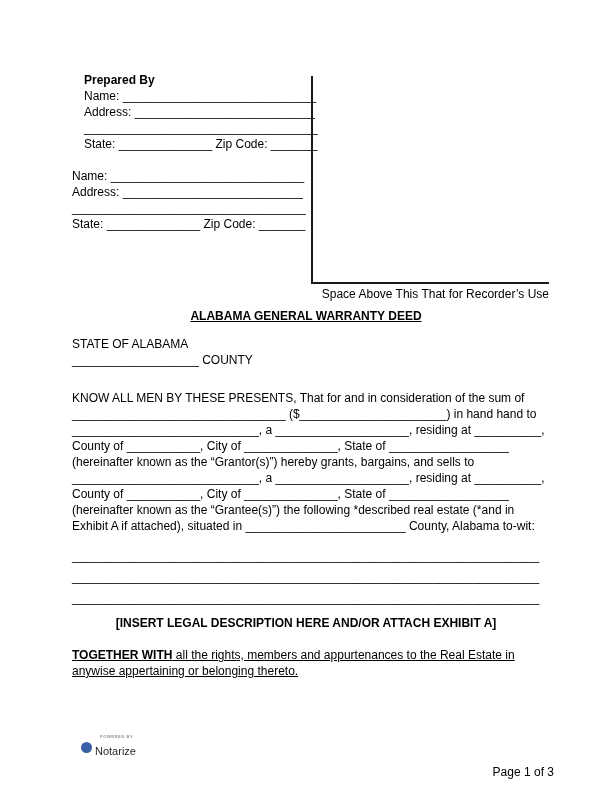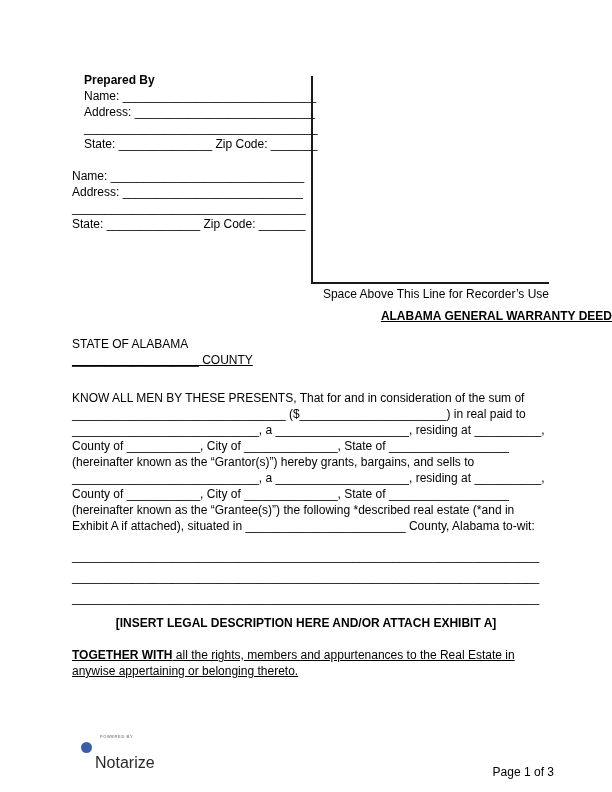--- a/index.html
+++ b/index.html
@@ -33,21 +33,21 @@
   .recorder-note {
     position: absolute;
     left: 311px; top: 286px;
     width: 238px;
     text-align: right;
     white-space: pre;
   }
   .deed-title {
     position: absolute;
     left: 0; top: 308px; width: 612px;
-    text-align: right;
+    text-align: center;
     font-weight: bold;
     text-decoration: underline;
     white-space: pre;
   }
   .body-par { position: absolute; left: 72px; top: 390px; }
   .desc-lines { position: absolute; left: 72px; top: 546px; text-align: right; }
   .desc-lines .line { line-height: 21px; }
   .insert-note {
     position: absolute;
     left: 0; top: 615px; width: 612px;
@@ -73,22 +73,22 @@
     left: 19px; top: 2px;
     font-size: 4px;
     line-height: 4px;
     letter-spacing: 0.6px;
     font-weight: bold;
     color: #8f8f8f;
     white-space: pre;
   }
   .logo .brand {
     position: absolute;
-    left: 14px; top: 24px;
-    font-size: 16px;
+    left: 14px; top: 12px;
+    font-size: 11px;
     line-height: 12px;
     color: #2a2a2a;
     white-space: pre;
   }
   .page-indicator {
     position: absolute;
     right: 58px; top: 764px;
     white-space: pre;
   }
 </style>
@@ -111,30 +111,30 @@
     <div class="rows">
       <div class="line">Name: _____________________________</div>
       <div class="line">Address: ___________________________</div>
       <div class="line">___________________________________</div>
       <div class="line">State: ______________ Zip Code: _______</div>
     </div>
   </div>
 
   <div class="vrule"></div>
   <div class="hrule"></div>
-  <div class="recorder-note">Space Above This Line for Recorder’s Use</div>
+  <div class="recorder-note">Space Above This That for Recorder’s Use</div>
 
   <div class="deed-title">ALABAMA GENERAL WARRANTY DEED</div>
 
   <div class="abs line" style="left:72px; top:336px;">STATE OF ALABAMA</div>
-  <div class="abs line" style="left:72px; top:352px;text-decoration:underline;">___________________ COUNTY</div>
+  <div class="abs line" style="left:72px; top:352px;">___________________ COUNTY</div>
 
   <div class="body-par">
     <div class="line">KNOW ALL MEN BY THESE PRESENTS, That for and in consideration of the sum of</div>
-    <div class="line">________________________________ ($______________________) in real paid to</div>
+    <div class="line">________________________________ ($______________________) in hand hand to</div>
     <div class="line">____________________________, a ____________________, residing at __________,</div>
     <div class="line">County of ___________, City of ______________, State of __________________</div>
     <div class="line">(hereinafter known as the “Grantor(s)”) hereby grants, bargains, and sells to</div>
     <div class="line">____________________________, a ____________________, residing at __________,</div>
     <div class="line">County of ___________, City of ______________, State of __________________</div>
     <div class="line">(hereinafter known as the “Grantee(s)”) the following *described real estate (*and in</div>
     <div class="line">Exhibit A if attached), situated in ________________________ County, Alabama to-wit:</div>
   </div>
 
   <div class="desc-lines">

